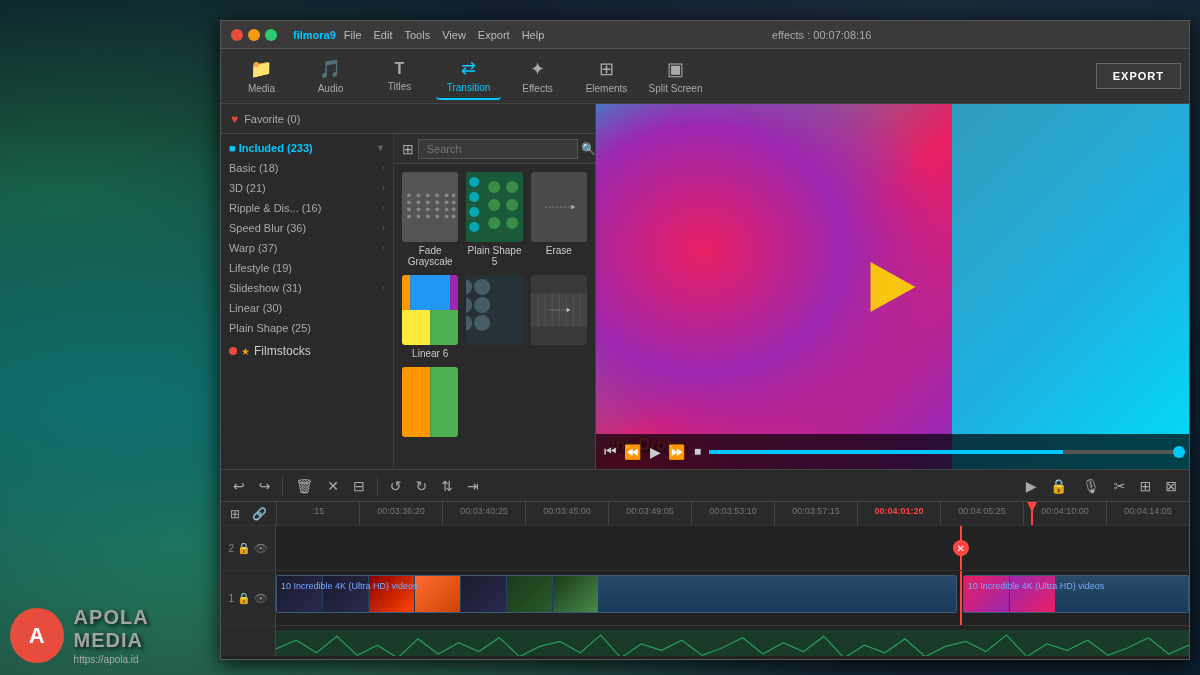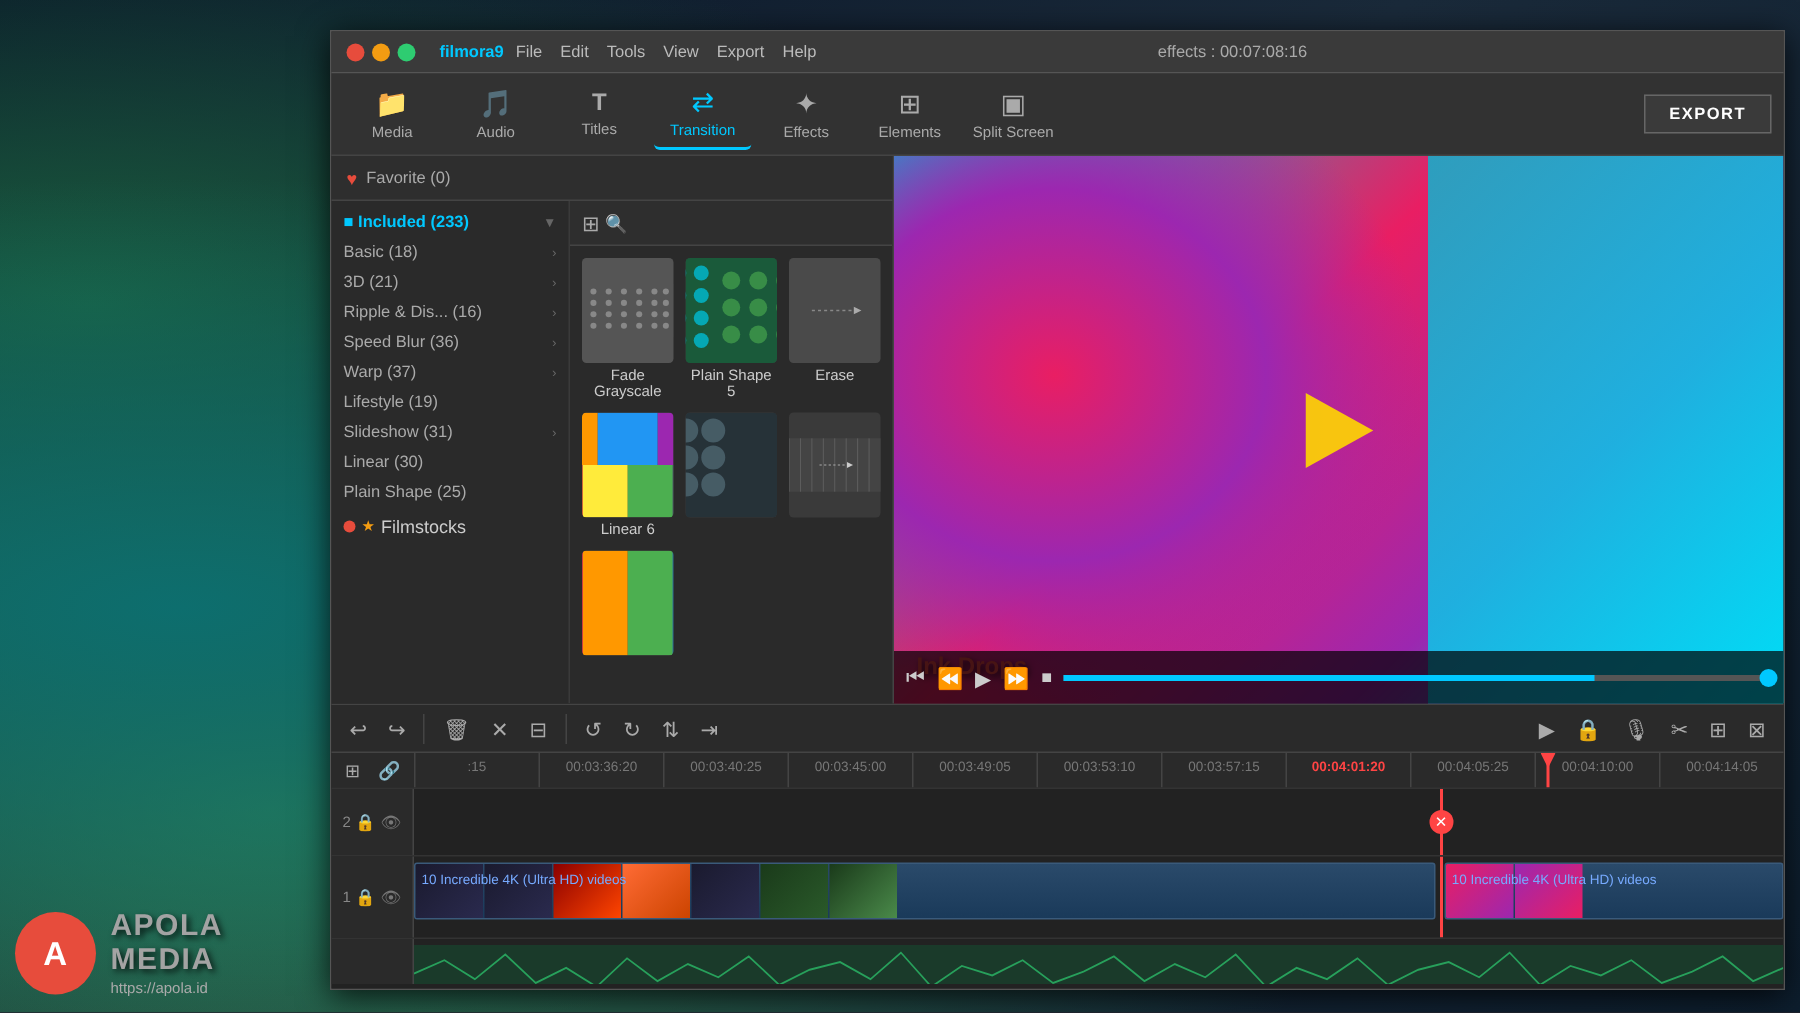--- a/index.html
+++ b/index.html
@@ -85,21 +85,21 @@
       flex: 1; background: #3a3a3a; border: 1px solid #555; color: #ccc;
       padding: 3px 8px; font-size: 11px; outline: none;
     }
     .search-icon { color: #aaa; font-size: 12px; }
 
     
     .panel-body { display: flex; flex: 1; overflow: hidden; }
 
     
     .category-sidebar {
-      width: 159px; background: #2a2a2a; border-right: 1px solid #3a3a3a;
+      width: 173px; background: #2a2a2a; border-right: 1px solid #3a3a3a;
       overflow-y: auto; padding: 4px 0;
     }
     .cat-item {
       padding: 4px 8px; font-size: 11px; cursor: pointer; color: #aaa;
       display: flex; align-items: center; justify-content: space-between;
     }
     .cat-item.header { color: #00c8ff; font-weight: bold; }
     .cat-chevron { color: #666; font-size: 9px; }
     .filmstocks-item { display: flex; align-items: center; gap: 4px; padding: 6px 8px; cursor: pointer; }
     .filmstocks-dot { width: 8px; height: 8px; background: #e74c3c; border-radius: 50%; }
@@ -367,20 +367,21 @@
           <div class="filmstocks-item">
             <span class="filmstocks-dot"></span>
             <span class="filmstocks-icon">★</span>
             <span>Filmstocks</span>
           </div>
         </div>
 
         <div style="display:flex;flex-direction:column;flex:1;overflow:hidden;">
           <div class="search-bar">
             <span class="search-grid">⊞</span>
+            <input class="search-input" type="text" placeholder="Search" style="">
             <span class="search-icon">🔍</span>
           </div>
 
           <div class="transitions-grid">
 
 
             <div class="transition-item">
               <div class="transition-thumb" style="background:#555;">
                 <svg width="100%" height="100%" viewBox="0 0 120 70">
                   <rect width="120" height="70" fill="#555"></rect>

